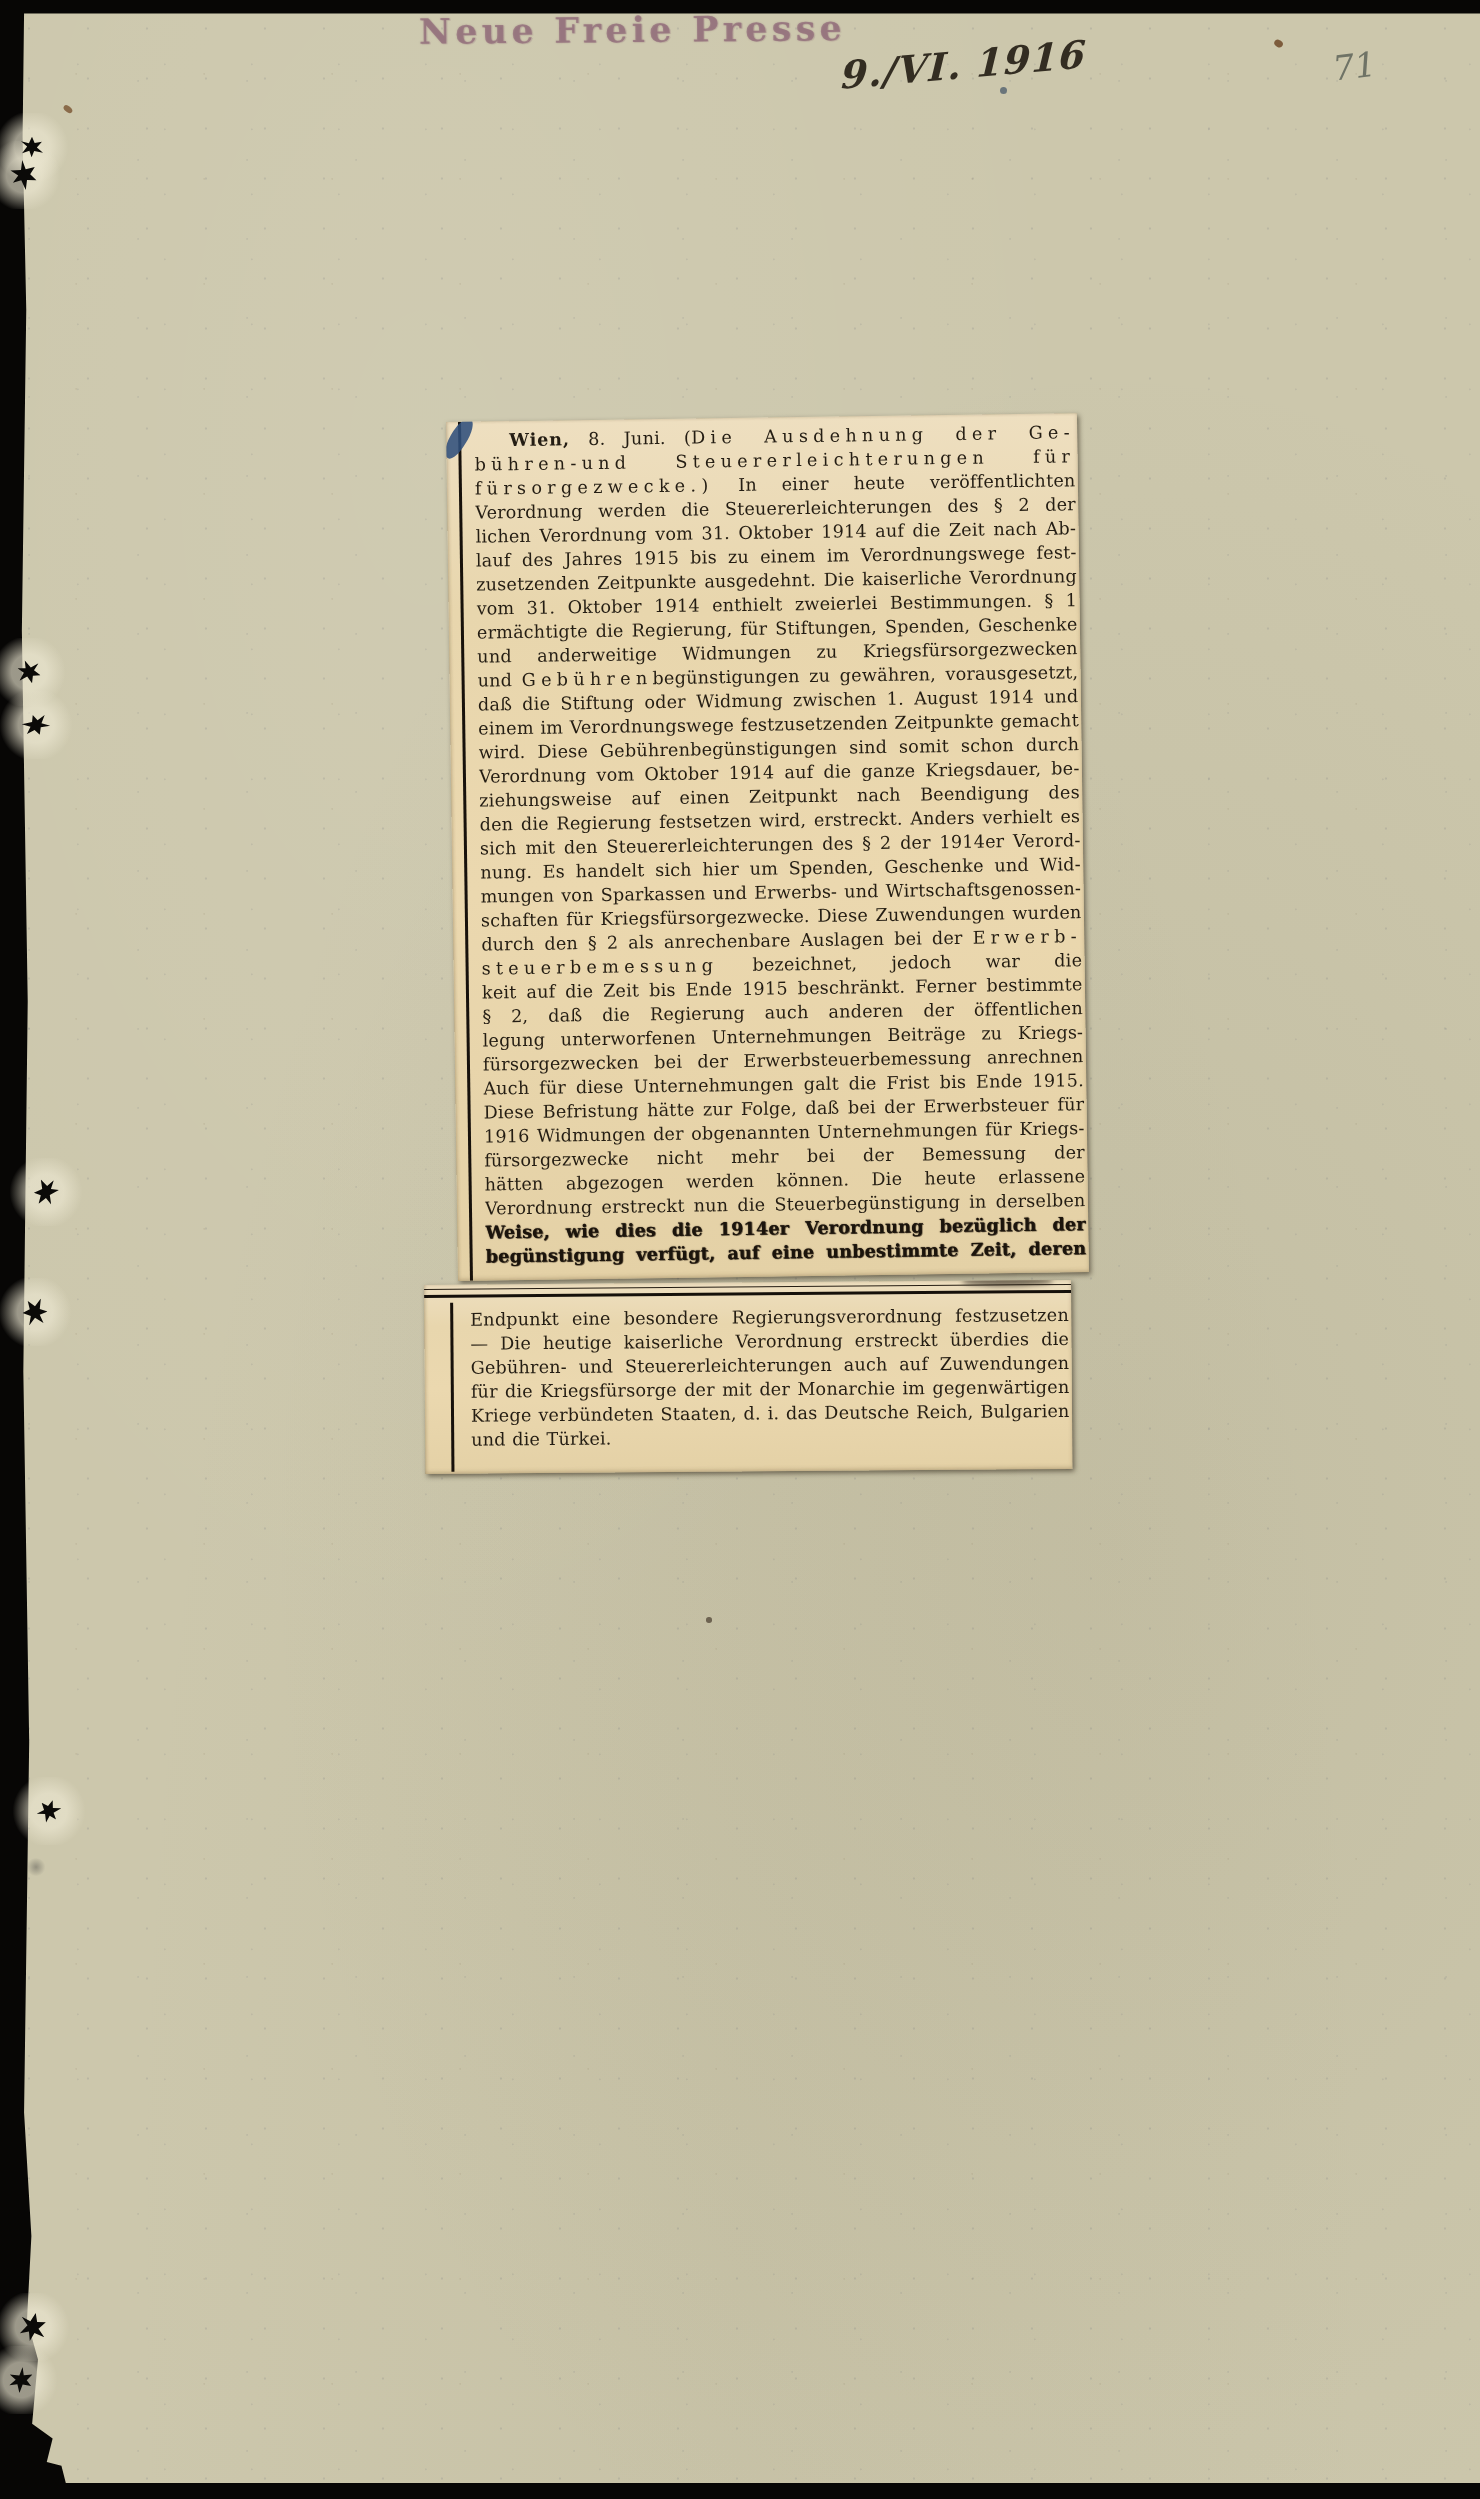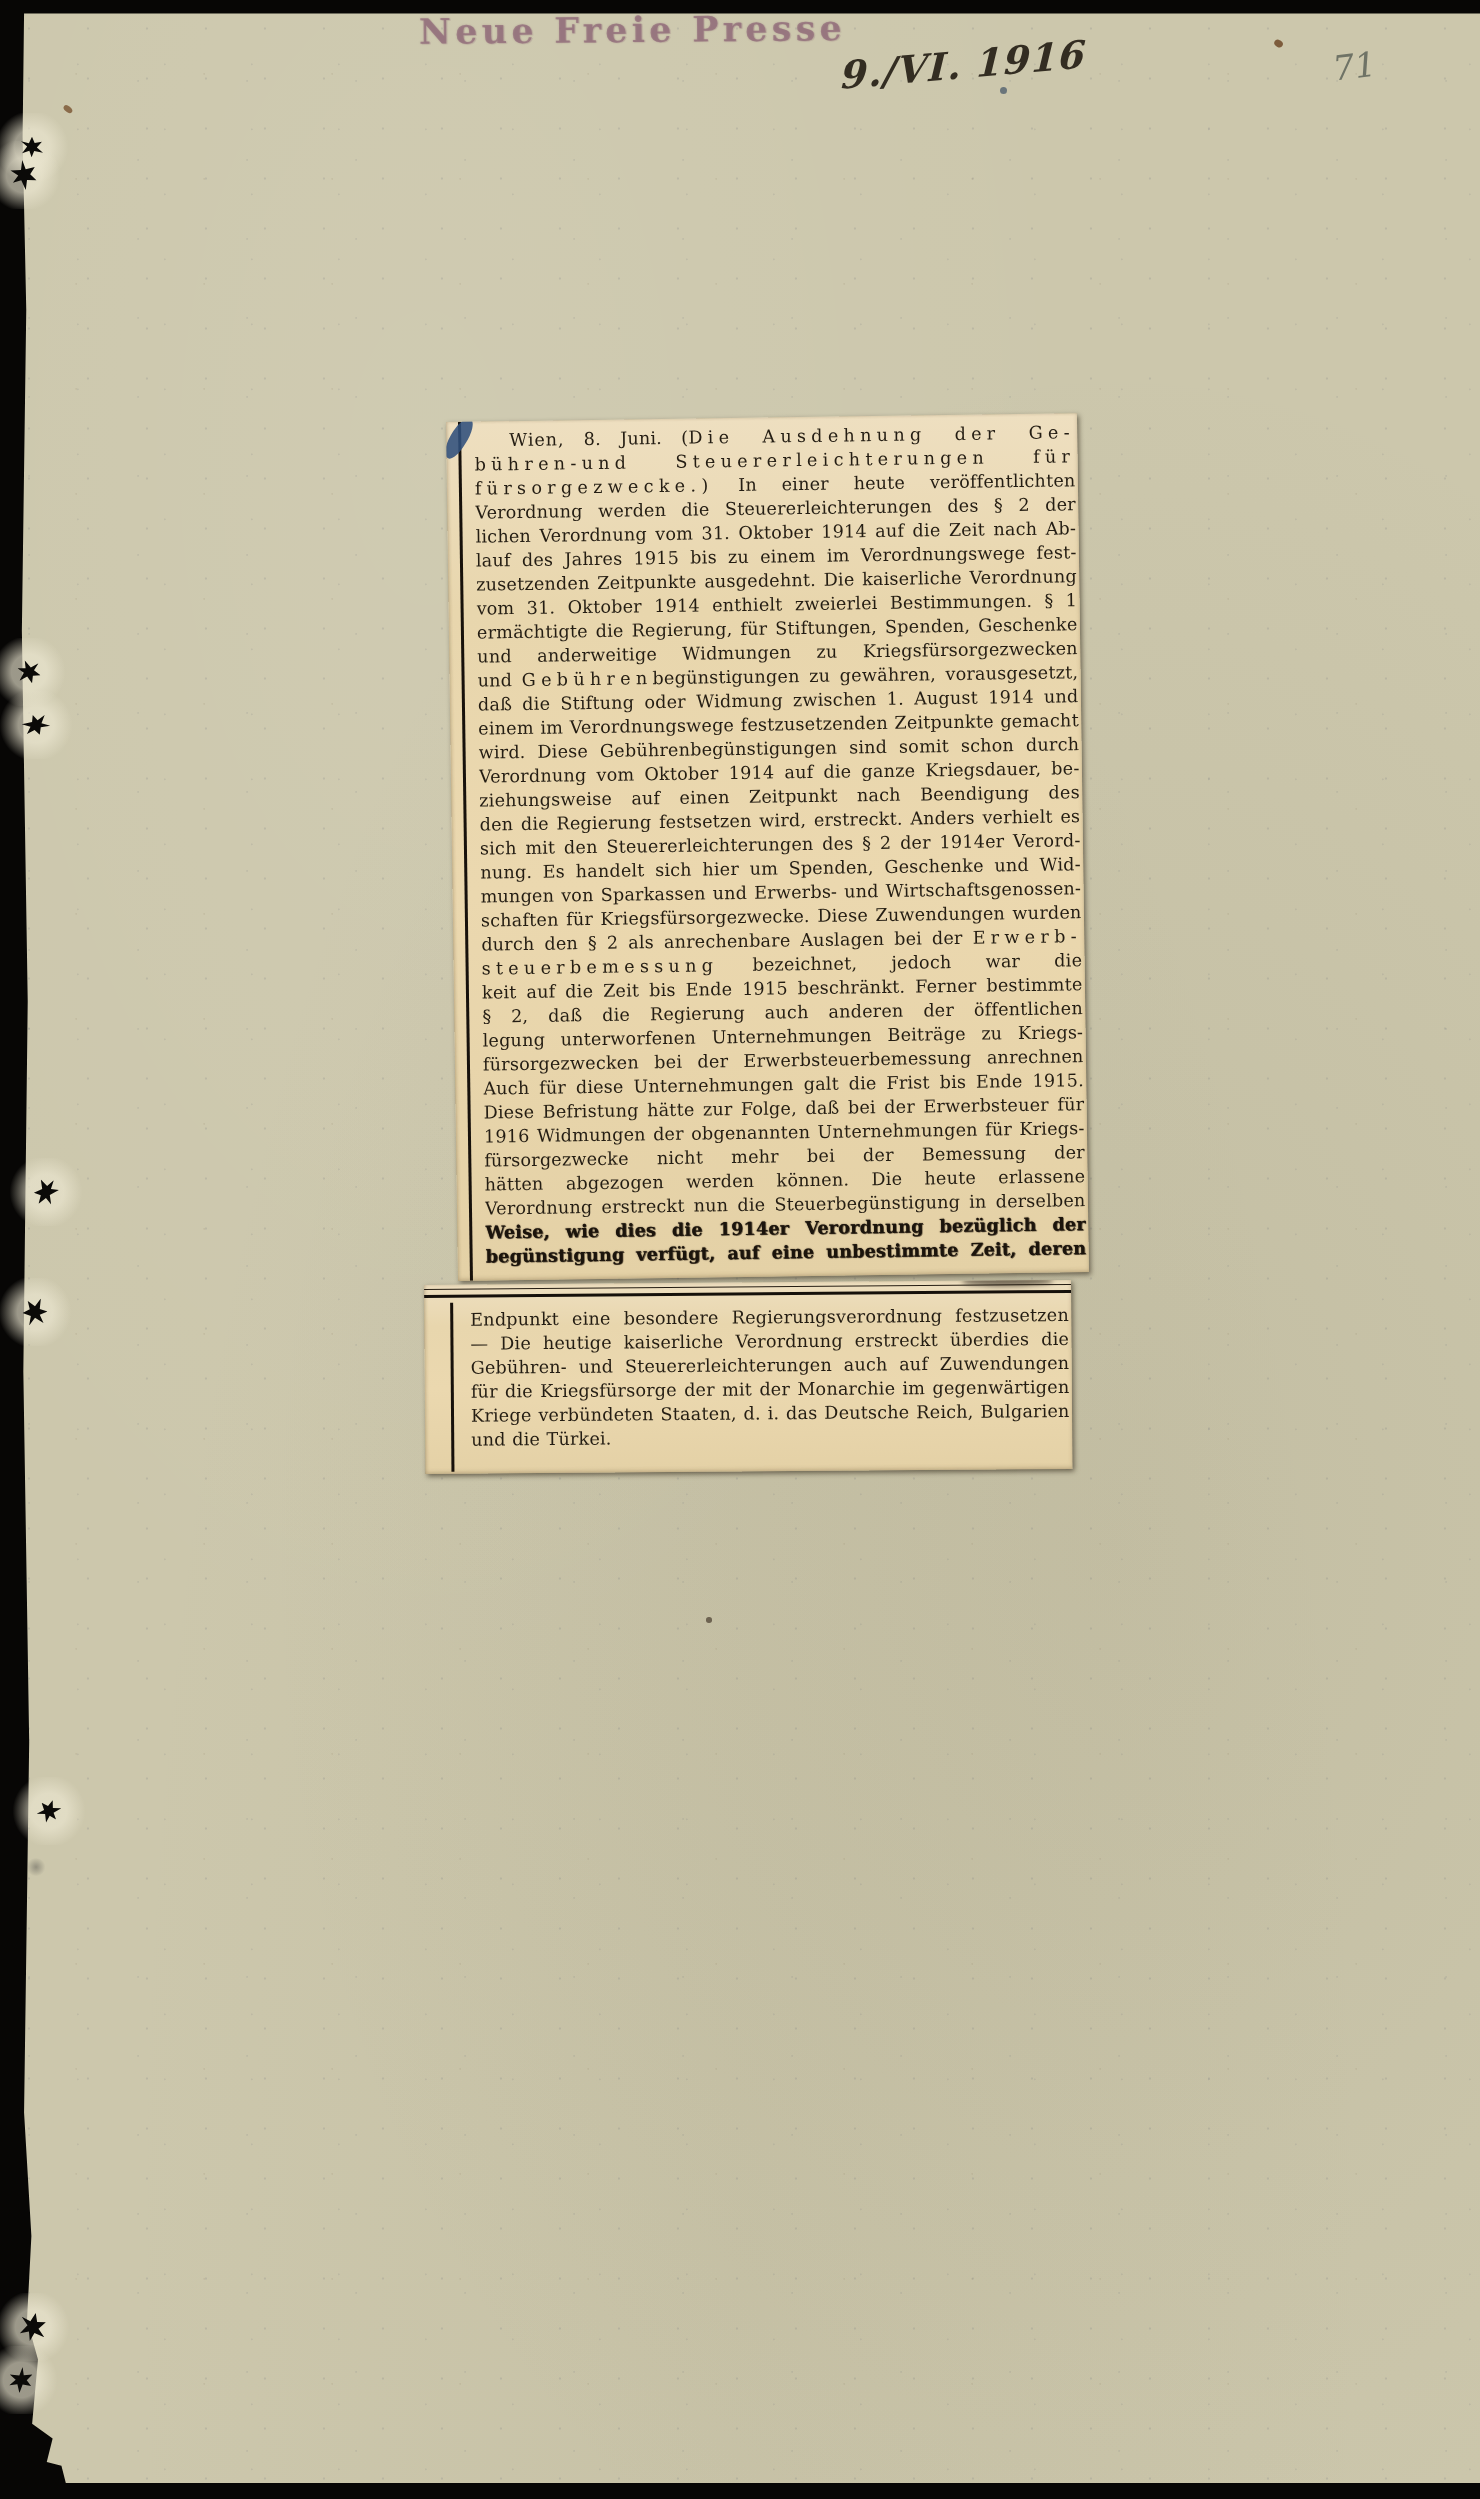--- a/index.html
+++ b/index.html
@@ -81,21 +81,21 @@
   .clip1 .textcol{left:28px;right:2.4px;top:7.3px;}
   .clip2 .textcol{left:46px;right:2.4px;top:23px;}
   .tl{
     height:24px;overflow:hidden;
     text-align:justify;text-align-last:justify;
     letter-spacing:0.2px;word-spacing:0.6px;
   }
   .tl.indent{padding-left:35px;}
   .tl.last{text-align-last:left;}
   .seg-plain{}
-  .seg-bold{font-weight:400;letter-spacing:0.9px;}
+  .seg-bold{font-weight:700;letter-spacing:0.9px;}
   .seg-spaced{letter-spacing:0.30em;word-spacing:0.25em;}
   .seg-smudge{
     font-weight:700;color:#1b140c;
     text-shadow:0 0 1.2px rgba(28,18,8,0.85),0.9px 0.6px 0 rgba(28,18,8,0.5);
   }
   
   .halo{
     position:absolute;width:75px;height:68px;z-index:3;
     background:radial-gradient(circle, rgba(236,231,209,0.65) 0 35%, rgba(236,231,209,0) 72%);
     transform:translate(-50%,-50%);

